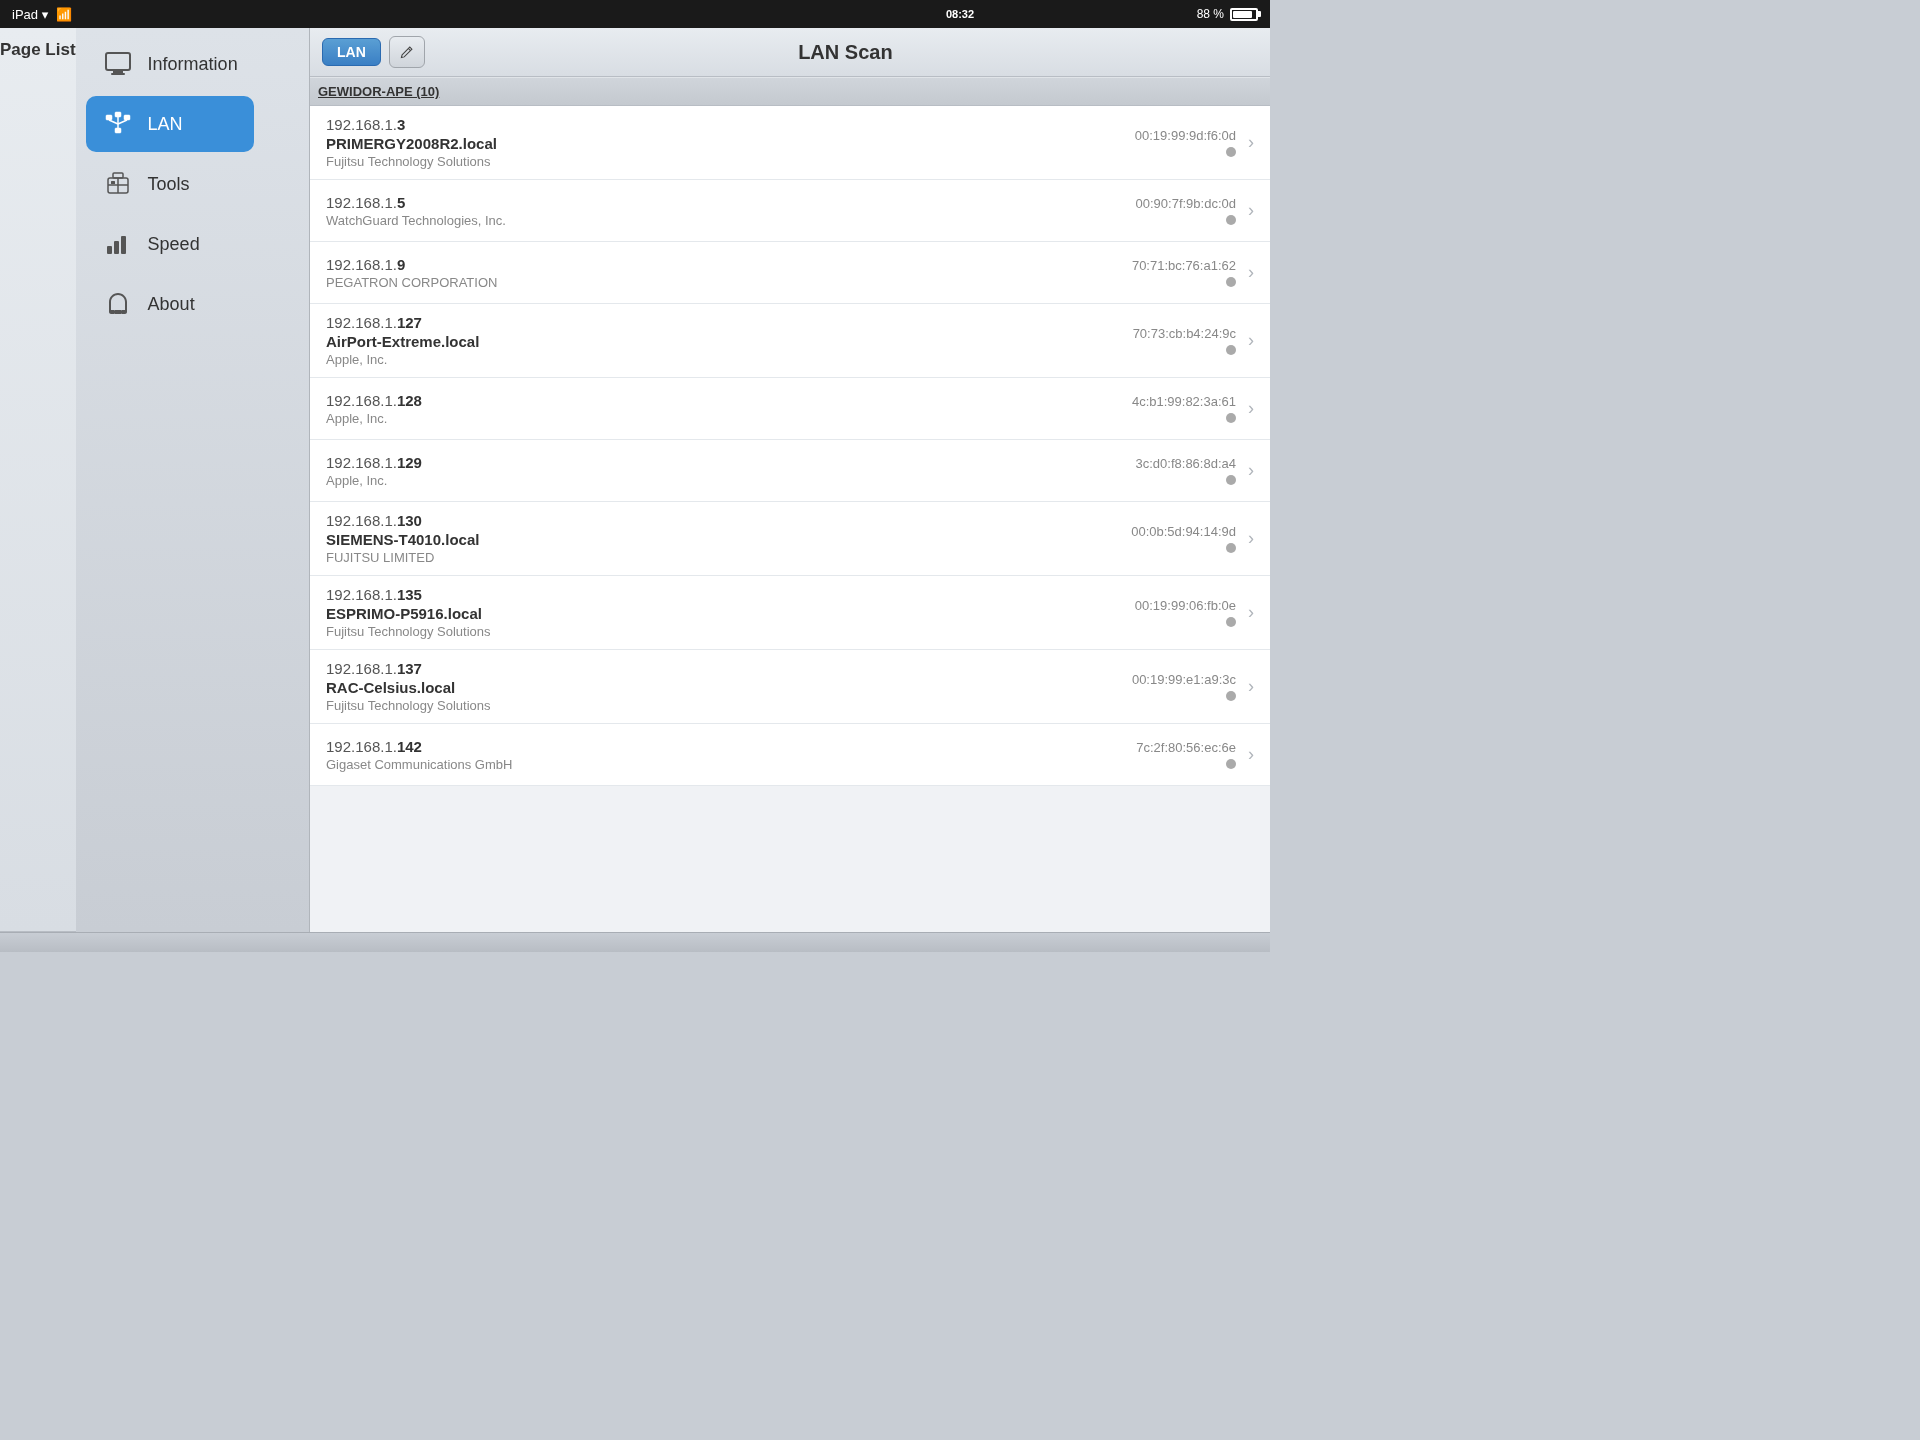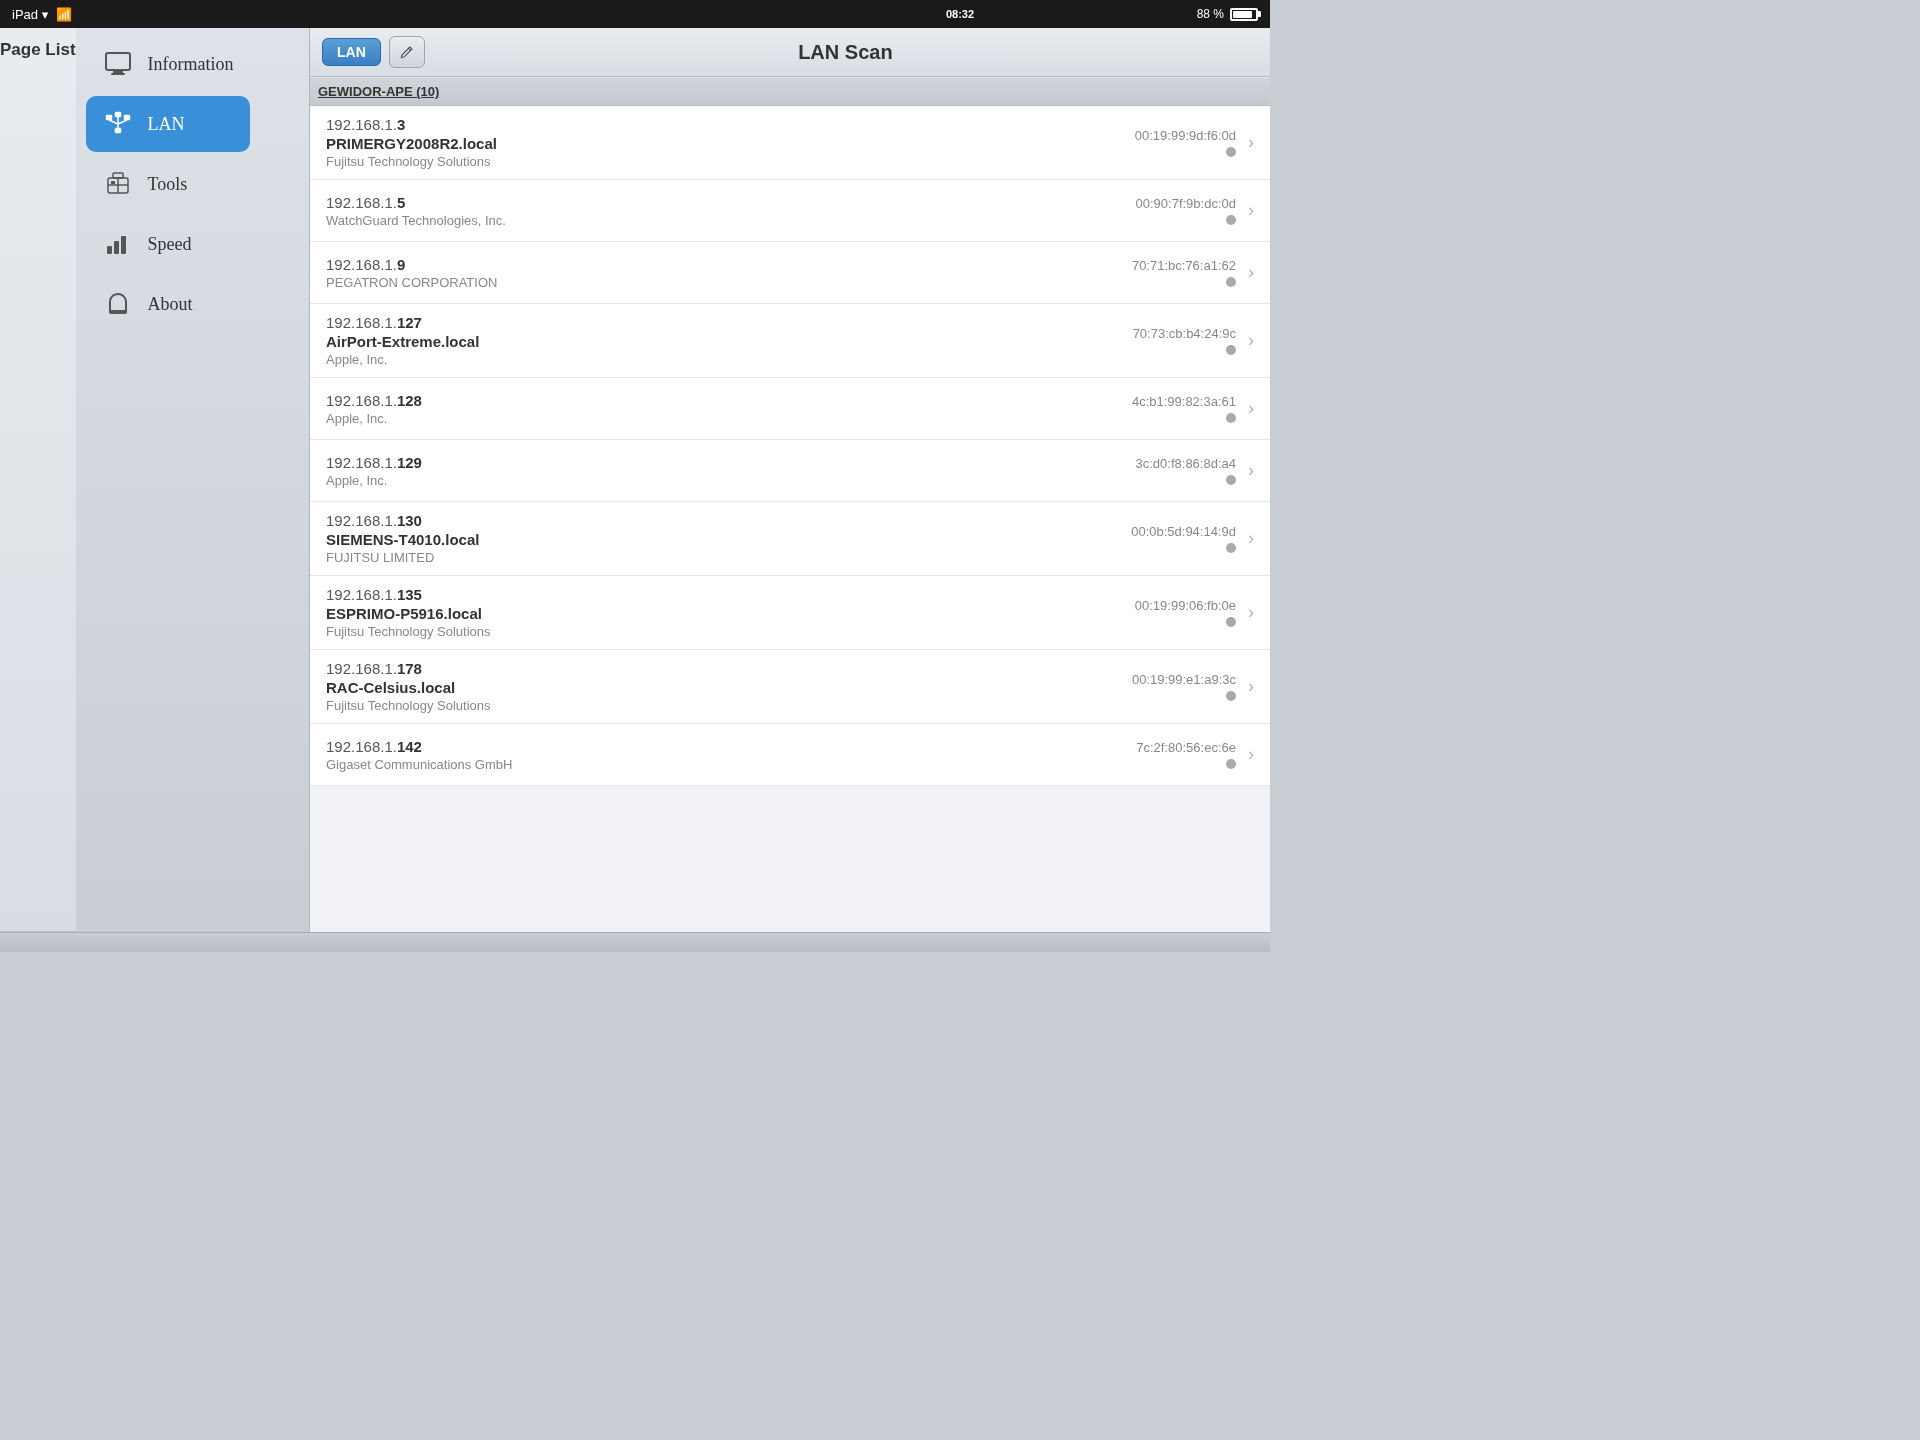--- a/index.html
+++ b/index.html
@@ -80,21 +80,20 @@
       color: #333;
       border-bottom: 1px solid #b8bdc4;
       background: linear-gradient(to bottom, #e8ecf0, #d8dde3);
     }
     .sidebar-items {
       list-style: none;
       padding: 8px 10px;
       display: flex;
       flex-direction: column;
       gap: 4px;
-      font-family: Liberation Serif, serif;
     }
     .sidebar-item {
       display: flex;
       align-items: center;
       gap: 14px;
       padding: 12px 16px;
       border-radius: 10px;
       cursor: pointer;
       font-size: 18px;
       font-weight: 400;
@@ -451,21 +450,21 @@
               <span class="device-vendor">Fujitsu Technology Solutions</span>
             </div>
             <div class="device-mac-area">
               <span class="device-mac">00:19:99:06:fb:0e</span>
               <span class="status-dot"></span>
             </div>
             <span class="chevron">›</span>
           </div>
           <div class="device-row">
             <div class="device-info">
-              <span class="device-ip">192.168.1.<strong>178</strong></span>
+              <span class="device-ip">192.168.1.<strong>137</strong></span>
               <span class="device-name">RAC-Celsius.local</span>
               <span class="device-vendor">Fujitsu Technology Solutions</span>
             </div>
             <div class="device-mac-area">
               <span class="device-mac">00:19:99:e1:a9:3c</span>
               <span class="status-dot"></span>
             </div>
             <span class="chevron">›</span>
           </div>
           <div class="device-row">

